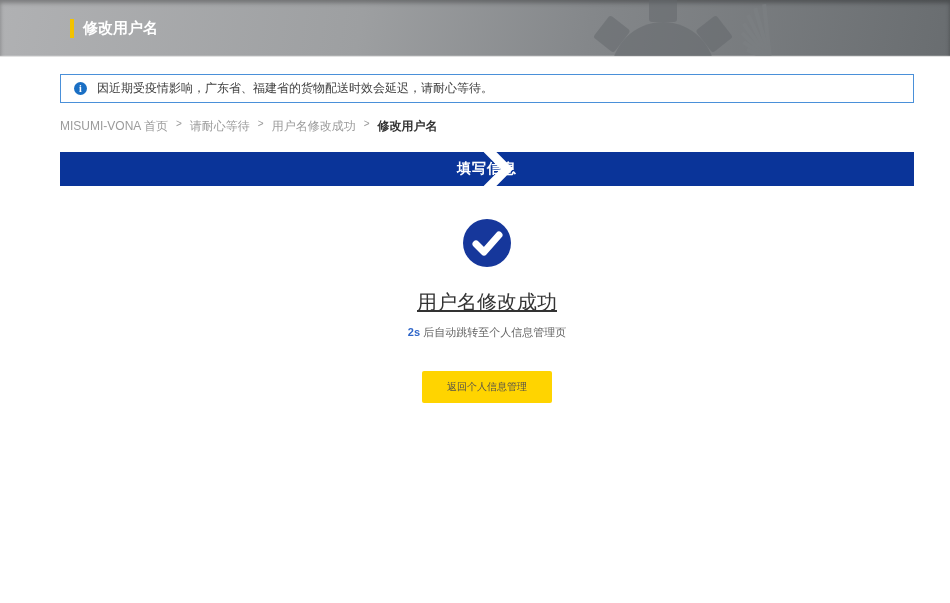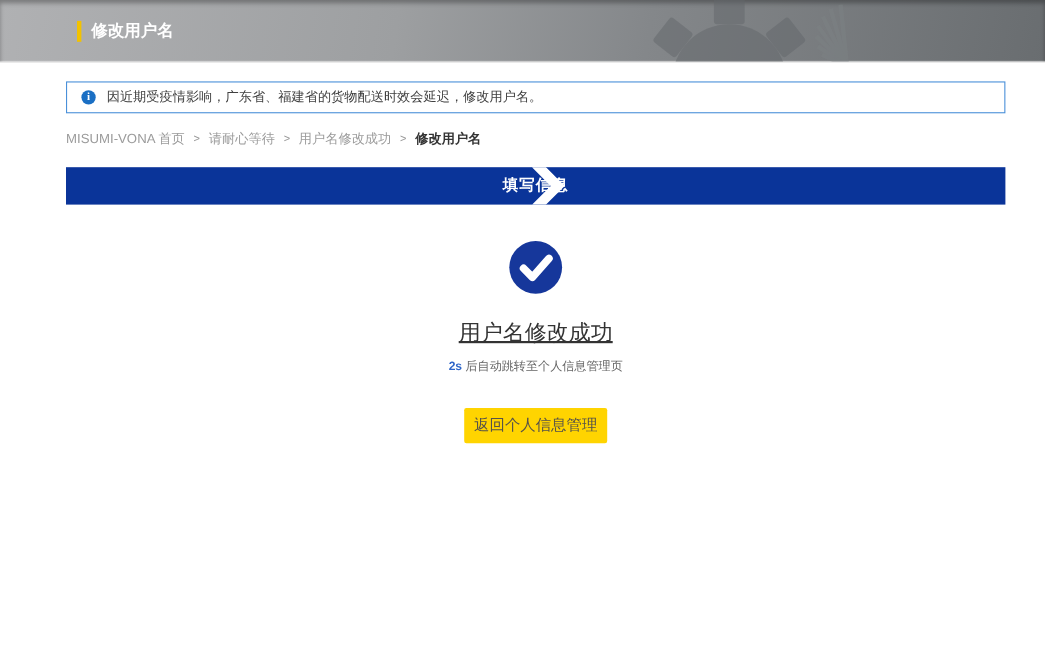--- a/index.html
+++ b/index.html
@@ -27,39 +27,39 @@
   .notice {
     margin-top:17px; height:29px; border:1px solid #4a90d9; background:#fff;
     display:flex; align-items:center; padding-left:13px; font-size:12px; color:#404040;
   }
   .info-icon {
     flex:0 0 auto; width:13px; height:13px; border-radius:50%; background:#1a6fc4;
     color:#fff; font-size:10px; font-weight:bold; font-family:"Liberation Serif",serif;
     display:flex; align-items:center; justify-content:center; margin-right:10px; line-height:1;
   }
 
-  .breadcrumb { margin-top:15px; font-size:12px; color:#9b9b9b; display:flex; align-items:center; }
+  .breadcrumb { margin-top:15px; font-size:12px; color:#9b9b9b; display:flex; }
   .breadcrumb a { color:#9b9b9b; text-decoration:none; cursor:pointer; }
   .breadcrumb .sep { margin:0 8px; font-size:10px; color:#999; }
   .breadcrumb .current { color:#333; font-weight:bold; }
 
   .steps { margin-top:17px; height:34px; background:#0a3499; position:relative; display:flex;justify-content:flex-end; }
   .step { flex:1; display:flex; align-items:center; justify-content:center;
     color:#fff; font-size:14px; font-weight:bold; letter-spacing:1px; }
   .chevron { position:absolute; left:50%; top:0; margin-left:-10px; height:34px; }
 
   .result { text-align:center; }
   .check-circle { width:48px; height:48px; border-radius:50%; background:#16379b;
     margin:33px auto 0; display:flex; align-items:center; justify-content:center; }
   .result-title { margin-top:22px; font-size:20px; font-weight:400; color:#333;text-decoration:underline; }
   .redirect { margin-top:9px; font-size:11px; color:#666; }
   .redirect .count { color:#2f66c9;font-weight:bold; }
   .return-btn {
     margin-top:31px; width:130px; height:32px; background:#ffd400; border:none;
-    border-radius:2px; font-size:14px; color:#56524a; cursor:pointer;
+    border-radius:2px; font-size:10px; color:#56524a; cursor:pointer;
     font-family:inherit;
   }
 </style>
 </head>
 <body>
 
 <div class="header">
 
   <svg class="deco" width="300" height="57" viewBox="0 0 300 57">
     <g fill="#63676b" opacity="0.50">
@@ -84,21 +84,21 @@
   </svg>
 
   <span class="title-sep"></span>
   <h1 class="page-title">修改用户名</h1>
 </div>
 
 <div class="main">
 
   <div class="notice">
     <span class="info-icon">i</span>
-    <span class="notice-text">因近期受疫情影响，广东省、福建省的货物配送时效会延迟，修改用户名。</span>
+    <span class="notice-text">因近期受疫情影响，广东省、福建省的货物配送时效会延迟，请耐心等待。</span>
   </div>
 
   <nav class="breadcrumb">
     <a>MISUMI-VONA 首页</a>
     <span class="sep">&gt;</span>
     <a>请耐心等待</a>
     <span class="sep">&gt;</span>
     <a>用户名修改成功</a>
     <span class="sep">&gt;</span>
     <span class="current">修改用户名</span>

